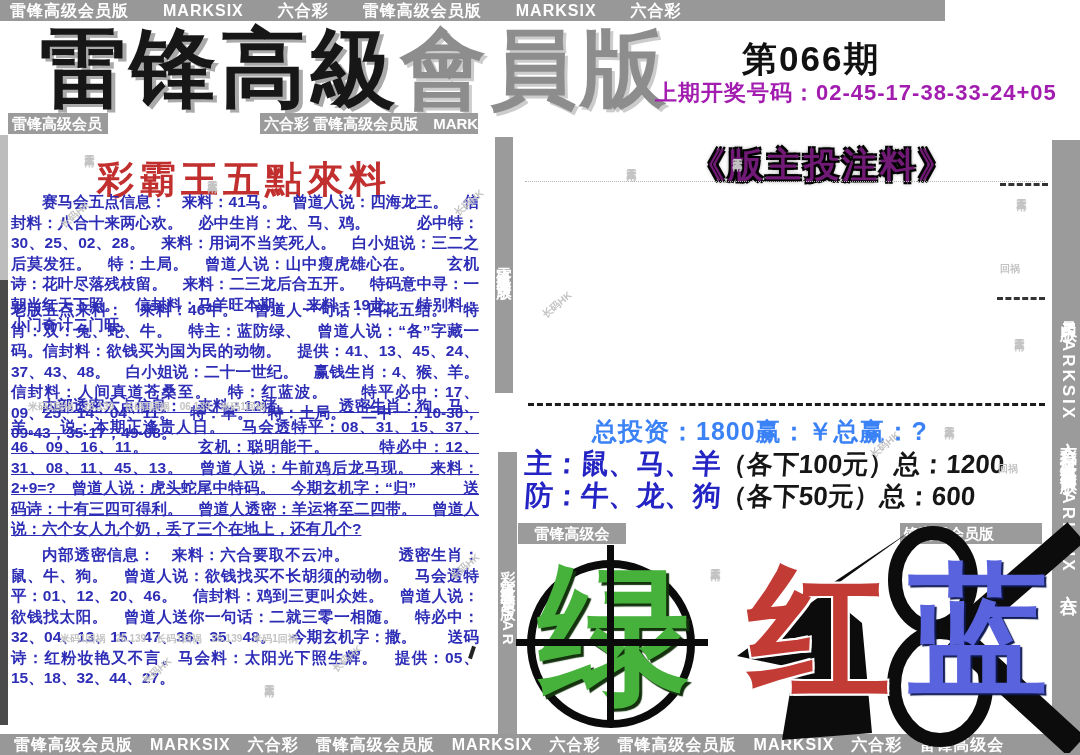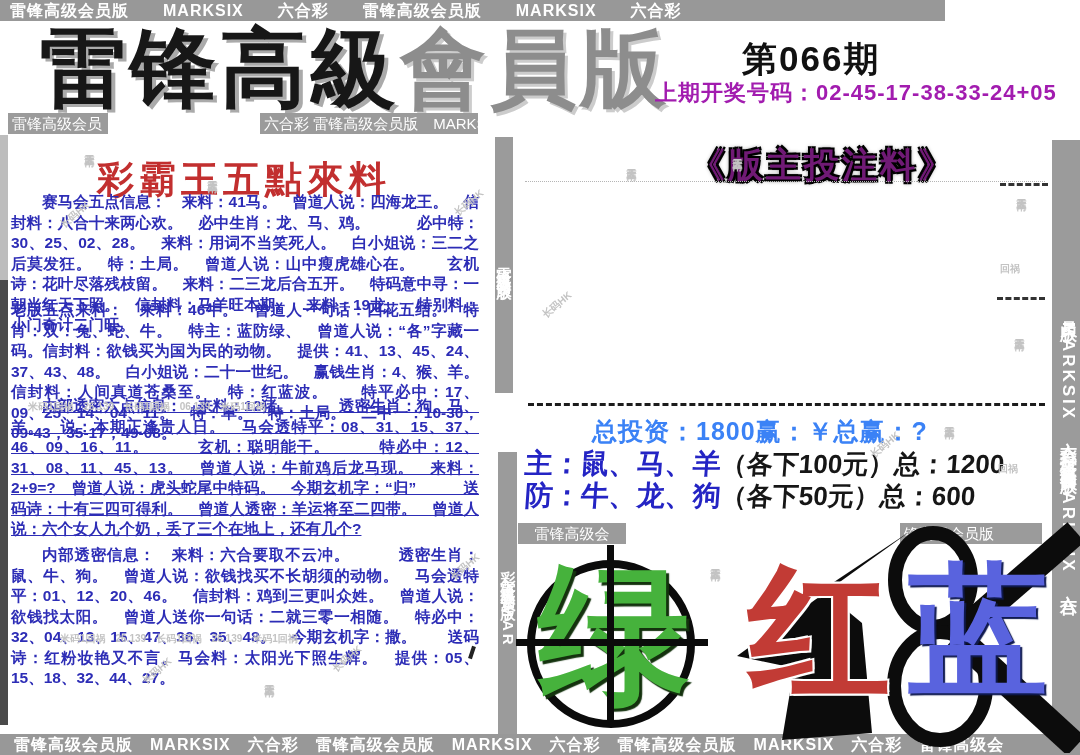--- a/index.html
+++ b/index.html
@@ -11,21 +11,21 @@
   .abs { position:absolute; }
 
   
   .banner {
     background:#989898; color:#fff; font-weight:bold; font-size:16px;
     line-height:21px; white-space:nowrap; overflow:hidden; letter-spacing:1px;
   }
   .banner-top    { left:0; top:0; width:945px; height:21px; padding-left:10px; }
   .banner-bottom { left:0; top:734px; width:1080px; height:21px; padding-left:14px; }
   .patch {
-    background:#9b9b9b; color:#fff; font-weight:normal; font-size:15px;
+    background:#9b9b9b; color:#fff; font-weight:bold; font-size:15px;
     line-height:21px; height:21px; white-space:nowrap; overflow:hidden; padding:0 4px;
   }
 
   
   .masthead { left:40px; top:20px; width:820px; height:96px; white-space:nowrap;
     font-size:86px; font-weight:bold; letter-spacing:4px; line-height:96px; }
   .masthead .black { color:#171717; text-shadow:4px 3px 0 #aaa; }
   .masthead .gray  { color:#8d8d8d; text-shadow:3px 3px 0 #ccc; }
   .issue { left:742px; top:36px; font-size:35px; font-weight:bold; color:#111; letter-spacing:2px; }
   .lastdraw { left:655px; top:78px; font-size:22px; font-weight:bold; color:#a21caf; letter-spacing:1px; }

